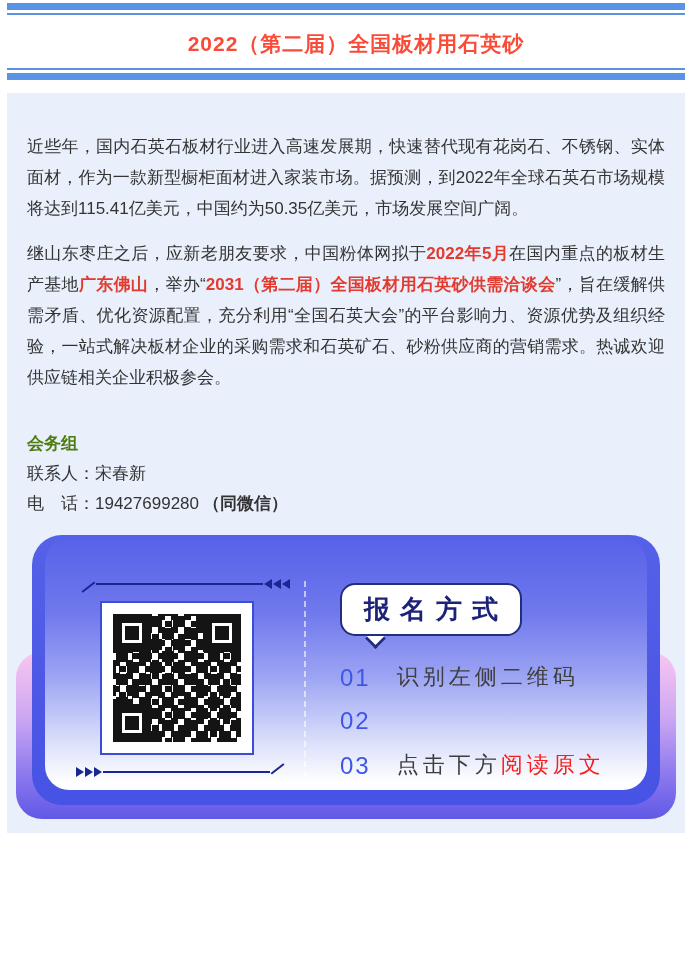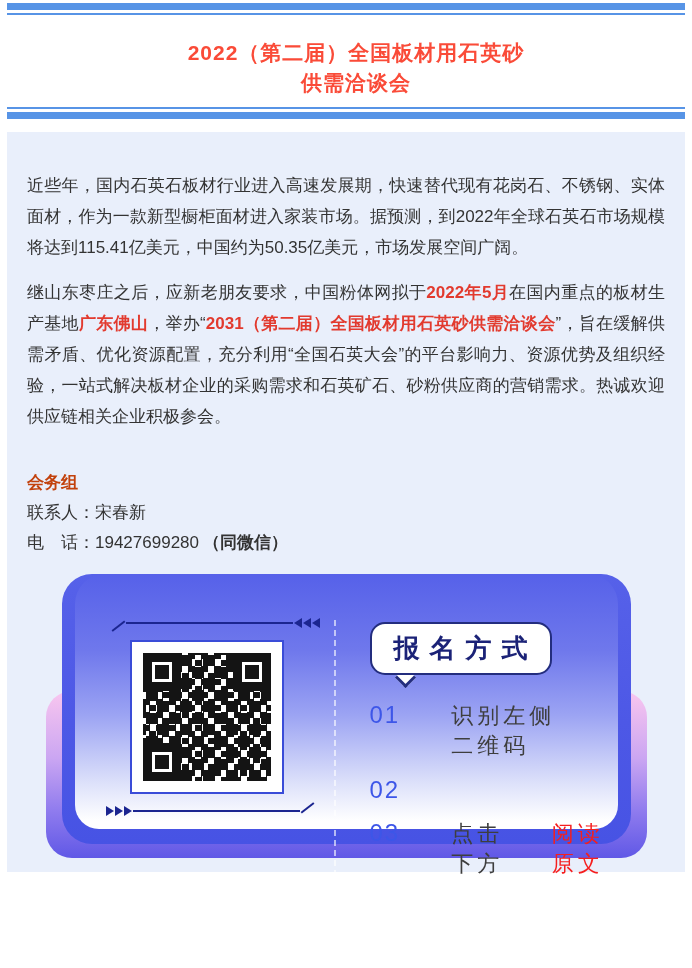--- a/index.html
+++ b/index.html
@@ -3,37 +3,37 @@
 <meta charset="utf-8">
 <style>
   * { margin:0; padding:0; box-sizing:border-box; }
   html,body { width:692px; height:968px; overflow:hidden; background:#fff;
     font-family:"Liberation Sans","DejaVu Sans",sans-serif; }
 
   
   .rule-thick { height:7px; background:#5794e6; margin:0 7px; }
   .rule-thin  { height:2px; background:#5794e6; margin:0 7px; }
   .gap3 { height:3px; }
-  .title-wrap { padding:23px 0 9px; text-align:center;margin-left:20px; }
+  .title-wrap { padding:14px 0 9px; text-align:center;margin-left:20px; }
   .title-line { font-size:21px; line-height:30px; font-weight:bold;
     color:#fa4b38; letter-spacing:1px; }
 
   
   .panel { background:#e9effb; margin:13px 7px 0; padding:38px 20px 10px; }
   .para { font-size:17px; line-height:31px; color:#333; text-align:justify;
     margin-bottom:14px; }
   .seg-bold { font-weight:bold; color:#2b2b2b; }
   .seg-redbold { font-weight:bold; color:#e23a2e; }
 
   .contact { margin-top:16px; font-size:17px; line-height:30px; color:#333; }
-  .contact-heading { font-weight:bold; color:#c2410c;margin-top:36px; }
+  .contact-heading { font-weight:bold; color:#4d7c0f;margin-top:36px; }
   .phone-note { margin-left:4px;font-weight:bold; }
 
   
-  .card-wrap { position:relative; width:569px; height:270px; margin:16px auto 18px; }
+  .card-wrap { position:relative; width:628px; height:270px; margin:16px auto 18px; }
   .card-behind { position:absolute; left:-16px; right:-16px; top:117px; bottom:-14px;
     border-radius:26px; z-index:0;
     background:linear-gradient(180deg,#f9c6ef 0%,#cba6f2 40%,#8f7bee 72%,#6058e6 100%); }
   .card { position:absolute; inset:0; border-radius:30px; z-index:1;
     background:linear-gradient(180deg,#5661e9 0%,#4d58e6 55%,#4753e4 100%); }
   .card-inner { position:absolute; left:13px; right:13px; top:0; bottom:15px;
     border-radius:30px 30px 24px 24px;
     background:linear-gradient(180deg,#5661e9 0%,#6f78ec 30%,#9ba3f3 55%,#dde1fa 82%,#ffffff 97%); }
   .card-content { position:relative; z-index:2; display:flex; padding:42px 26px 0 44px; }
 
@@ -65,37 +65,36 @@
   
   .steps-col { flex:1; padding-left:34px; }
   .bubble-wrap { position:relative; display:inline-block; margin-top:6px; }
   .bubble { position:relative; z-index:2; background:#fff; border:2px solid #232d7e;
     border-radius:15px; padding:7px 12px 7px 22px; font-size:26px; font-weight:bold;
     color:#1b2277; letter-spacing:10px; }
   .bubble-tail { position:absolute; z-index:1; bottom:-10px; left:28px; width:15px;
     height:15px; background:#fff; border-right:3px solid #232d7e;
     border-bottom:3px solid #232d7e; transform:rotate(45deg); }
   .steps { margin-top:26px; }
-  .step { display:flex; align-items:flex-start; margin-bottom:15px;gap:48px; }
+  .step { display:flex; align-items:flex-end; margin-bottom:15px; }
   .step-num { font-size:24px; color:#3d56e8; letter-spacing:2px; margin-right:3px; }
-  .step-text { font-size:22px; color:#3e3e3e; letter-spacing:4px; }
+  .step-text { font-size:22px; color:#3e3e3e; letter-spacing:4px;margin-left:23px; }
   .step-highlight { font-size:22px; color:#f51f1f; letter-spacing:4px; }
 </style>
 </head>
 <body>
 
 <div>
 
   <div class="gap3"></div>
   <div class="rule-thick"></div>
   <div class="gap3"></div>
   <div class="rule-thin"></div>
   <div class="title-wrap">
     <div class="title-line">2022（第二届）全国板材用石英砂</div>
-    <div class="title-line">供需洽谈会</div>
   </div>
   <div class="rule-thin"></div>
   <div class="gap3"></div>
   <div class="rule-thick"></div>
 
   <div class="panel">
 
     <p class="para"><span>近些年，国内石英石板材行业进入高速发展期，快速替代现有花岗石、不锈钢、实体面材，作为一款新型橱柜面材进入家装市场。据预测，到2022年全球石英石市场规模将达到115.41亿美元，中国约为50.35亿美元，市场发展空间广阔。</span></p>
 
 

